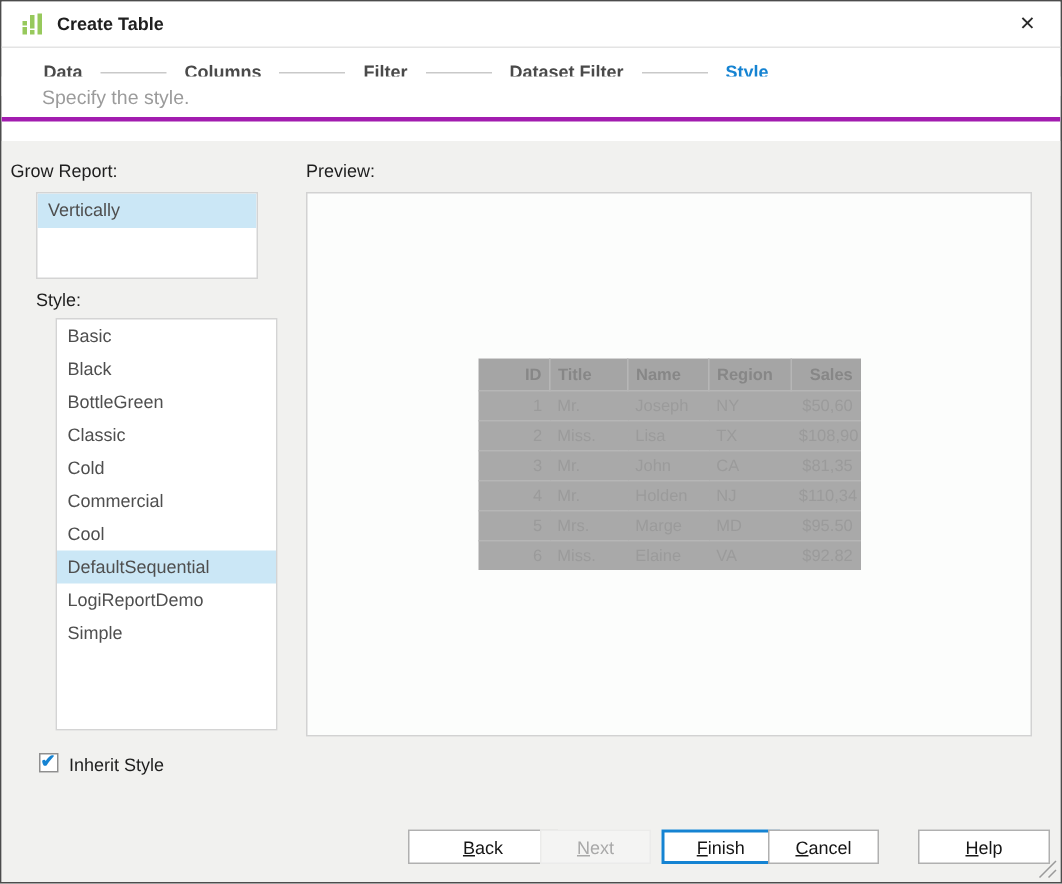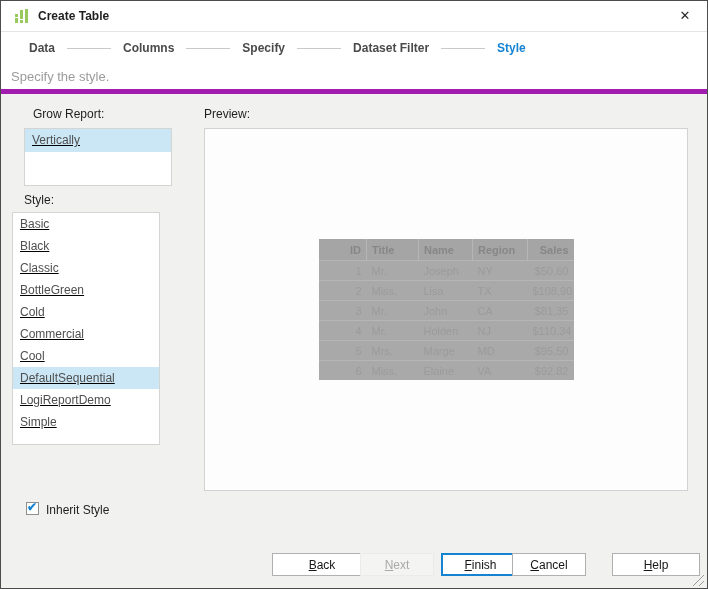--- a/index.html
+++ b/index.html
@@ -28,45 +28,45 @@
   
   .steps{
     position:absolute;top:31px;left:0;right:0;height:32px;
     background:#ffffff;display:flex;align-items:center;padding-left:28px;box-sizing:border-box;
   }
   .step{font-size:12px;font-weight:bold;color:#4a4a4a;white-space:nowrap;}
   .step.active{color:var(--accent-blue,#1583d2);}
   .step-line{width:44px;height:1px;background:#c9c9c9;margin:0 12px;flex:none;}
   
   .subtitle-row{
-    position:absolute;top:63px;left:0;right:0;height:30px;background:#ffffff;
-    border-bottom:5px solid #a21caf;box-sizing:border-box;
-    display:flex;align-items:center;padding-left:10px;
+    position:absolute;top:50px;left:0;right:0;height:30px;background:#ffffff;
+    border-bottom:3px solid #a21caf;box-sizing:border-box;
+    display:flex;align-items:center;padding-left:27px;
   }
   .subtitle{font-size:13px;color:#9b9b9b;}
   
   .content{
     position:absolute;top:93px;left:0;right:0;bottom:0;
     background:#f1f1ef;
   }
   .field-label{position:absolute;font-size:12px;color:#1e1e1e;}
   .listbox{
     position:absolute;background:#ffffff;border:1px solid #d4d4d4;
-    box-sizing:border-box;overflow:hidden;text-decoration:underline;
+    box-sizing:border-box;overflow:hidden;
   }
   .list-item{
     height:22px;line-height:22px;padding-left:7px;
     font-size:12px;color:#4f4f4f;white-space:nowrap;
   }
   .list-item.selected{background:var(--selection-blue,#cbe7f6);}
   #grow-list{left:23px;top:34px;width:148px;height:58px;}
   #grow-list .list-item{height:23px;line-height:23px;}
   #style-label{left:23px;top:99px;}
-  #style-list{left:11px;top:118px;width:148px;height:233px;}
-  #grow-label{left:32px;top:13px;}
+  #style-list{left:36px;top:118px;width:148px;height:275px;}
+  #grow-label{left:6px;top:13px;}
   #preview-label{left:203px;top:13px;}
   .preview-panel{
     position:absolute;left:203px;top:34px;width:484px;height:363px;
     background:#fcfdfc;border:1px solid #d2d2d2;box-sizing:border-box;
     display:flex;align-items:center;justify-content:center;
   }
   
   .preview-table{
     border-collapse:collapse;table-layout:fixed;width:255px;
     background:var(--preview-gray,#a9a9a9);font-size:11px;
@@ -127,21 +127,21 @@
     </span>
     <span class="win-title">Create Table</span>
     <span class="close-btn">✕</span>
   </div>
 
   <div class="steps">
     <span class="step">Data</span>
     <span class="step-line"></span>
     <span class="step">Columns</span>
     <span class="step-line"></span>
-    <span class="step">Specify</span>
+    <span class="step">Filter</span>
     <span class="step-line"></span>
     <span class="step">Dataset Filter</span>
     <span class="step-line"></span>
     <span class="step active">Style</span>
   </div>
 
   <div class="subtitle-row">
     <span class="subtitle">Specify the style.</span>
   </div>
 
@@ -149,22 +149,22 @@
 
     <span class="field-label" id="grow-label">Grow Report:</span>
     <div class="listbox" id="grow-list">
       <div class="list-item selected">Vertically</div>
     </div>
 
     <span class="field-label" id="style-label">Style:</span>
     <div class="listbox" id="style-list">
       <div class="list-item">Basic</div>
       <div class="list-item">Black</div>
+      <div class="list-item">BottleGreen</div>
       <div class="list-item">Classic</div>
-      <div class="list-item">BottleGreen</div>
       <div class="list-item">Cold</div>
       <div class="list-item">Commercial</div>
       <div class="list-item">Cool</div>
       <div class="list-item selected">DefaultSequential</div>
       <div class="list-item">LogiReportDemo</div>
       <div class="list-item">Simple</div>
     </div>
 
     <span class="field-label" id="preview-label">Preview:</span>
     <div class="preview-panel">

